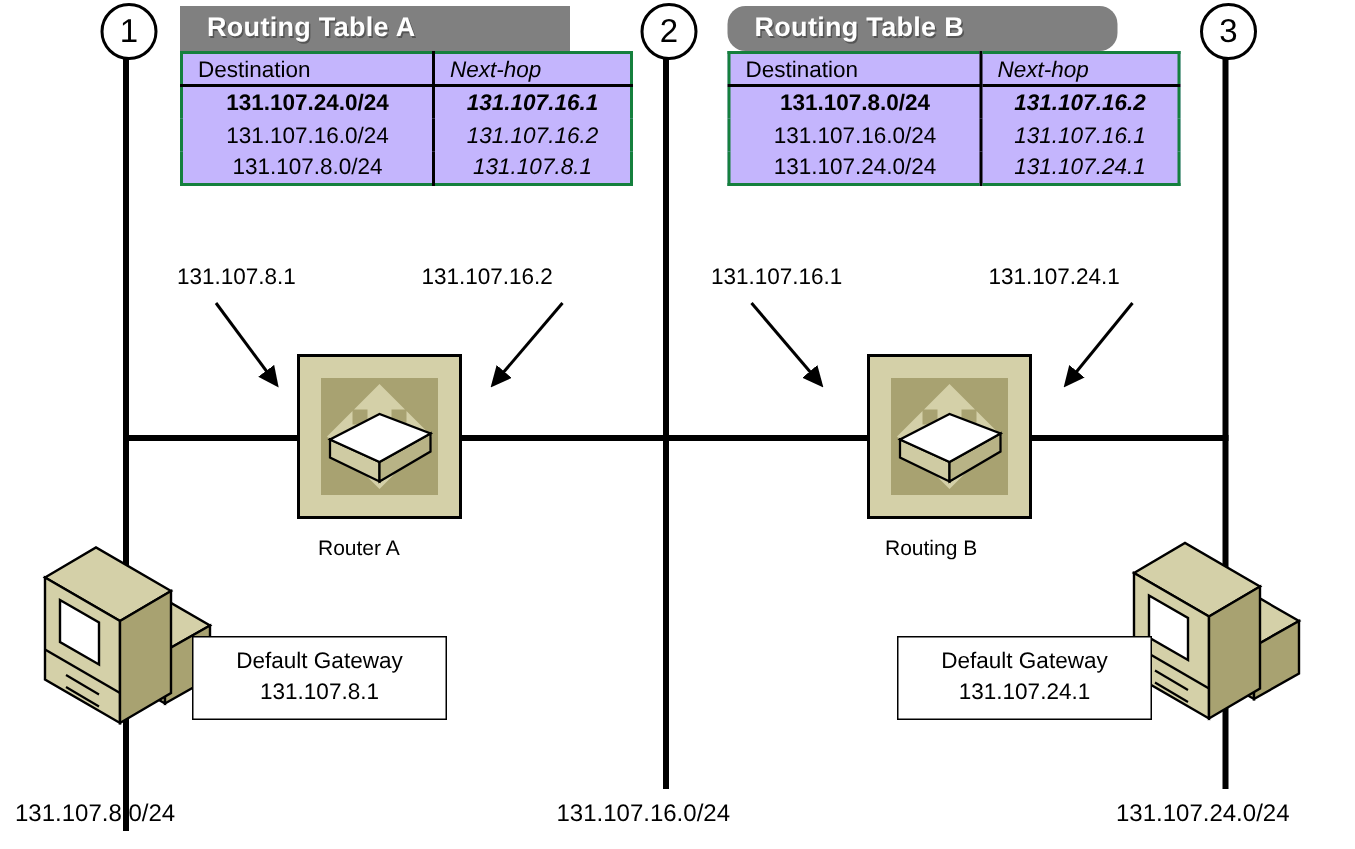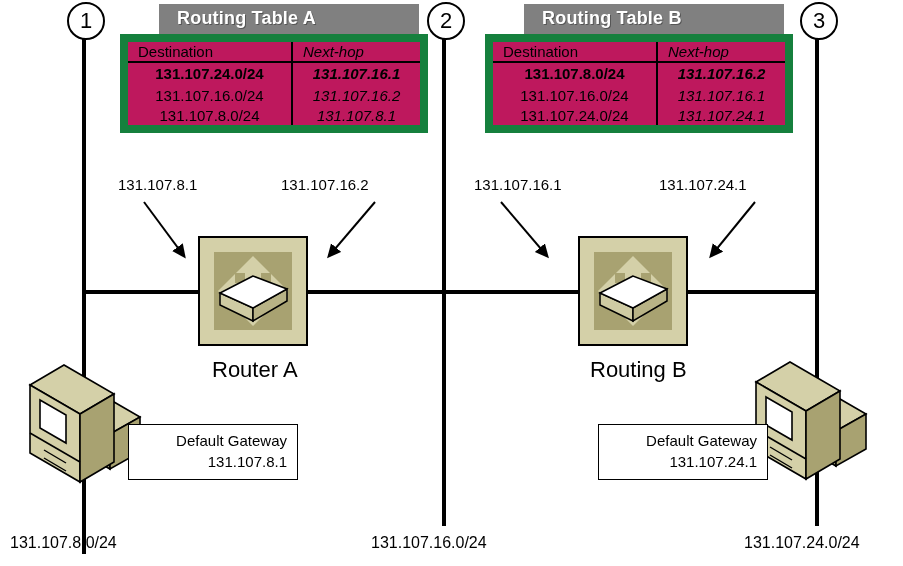--- a/index.html
+++ b/index.html
@@ -51,26 +51,25 @@
   }
   .rt-title {
     background: #808080;
     color: #ffffff;
     font-weight: bold;
     font-size: 18px;
     padding: 4px 0 5px 18px;
     text-shadow: 1px 1px 0 #555555;
     letter-spacing: 0.2px;
     box-sizing: border-box;
-    margin-left: 39px;
   }
   .rt-table {
     border-collapse: collapse;
-    background: #be185d;
-    border: 8px solid #15803d;
+    background: #c4b5fd;
+    border: 2px solid #15803d;
     table-layout: fixed;
   }
   .rt-table th, .rt-table td {
     font-size: 15px;
     color: #000000;
     text-align: center;
     padding: 1px 6px;
     font-weight: normal;
     font-family: "Liberation Sans", sans-serif;
     height: 22px;
@@ -97,21 +96,21 @@
     white-space: nowrap;
   }
   .netlabel {
     position: absolute;
     font-size: 16px;
     color: #000000;
     white-space: nowrap;
   }
   .routerlabel {
     position: absolute;
-    font-size: 22px;
+    font-size: 14px;
     color: #000000;
     white-space: nowrap;
   }
 
   
   .arrow {
     position: absolute;
     overflow: visible;
   }
 
@@ -136,21 +135,21 @@
     position: absolute;
     left: 0;
     top: 0;
   }
 
   
   .dg-box {
     position: absolute;
     background: #ffffff;
     border: 1px solid #000000;
-    text-align: right;
+    text-align: center;
     font-size: 15px;
     color: #000000;
     line-height: 21px;
     padding: 5px 10px 6px 10px;
     box-sizing: border-box;
   }
 
   
   .computer {
     position: absolute;
@@ -194,21 +193,21 @@
         </tr>
         <tr>
           <td>131.107.8.0/24</td>
           <td class="colsep">131.107.8.1</td>
         </tr>
       </tbody>
     </table>
   </div>
 
   <div class="rt-wrap" style="left:485px; top:4px;">
-    <div class="rt-title" style="width:260px;">Routing Table B</div>
+    <div class="rt-title" style="width:260px;border-radius:12px;">Routing Table B</div>
     <table class="rt-table" style="width:300px;">
       <thead>
         <tr>
           <th style="width:168px;">Destination</th>
           <th class="colsep" style="width:132px;">Next-hop</th>
         </tr>
       </thead>
       <tbody>
         <tr class="bold">
           <td>131.107.8.0/24</td>

